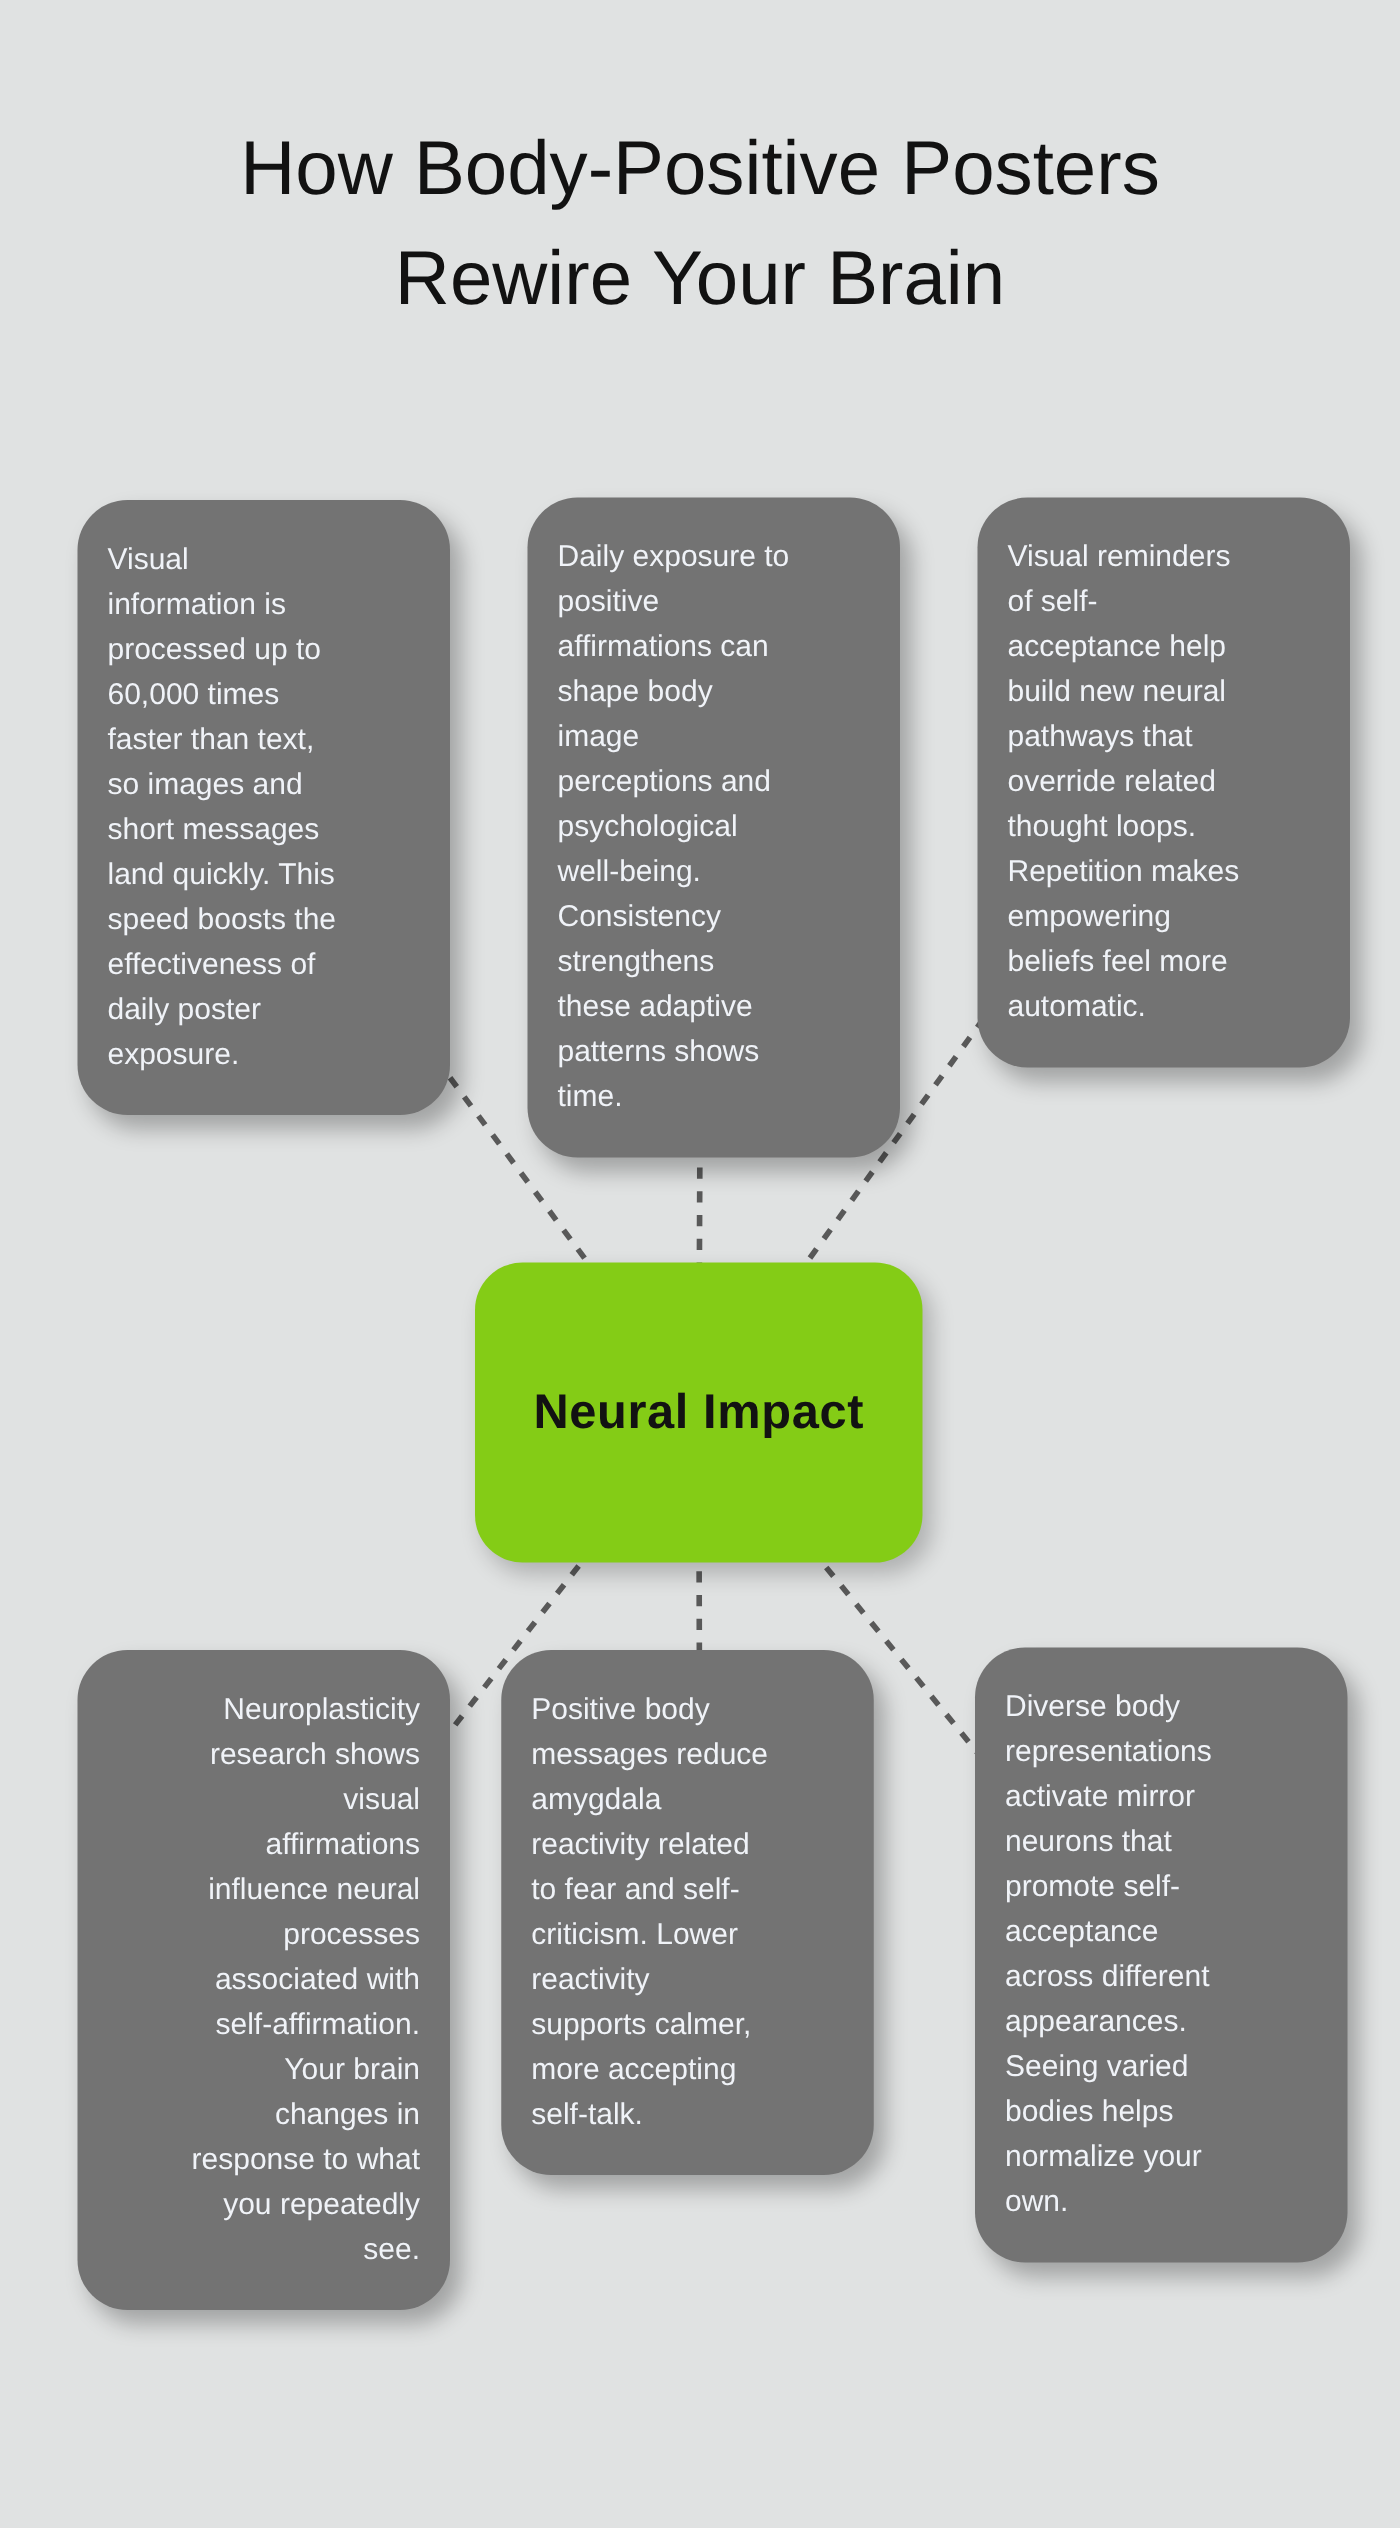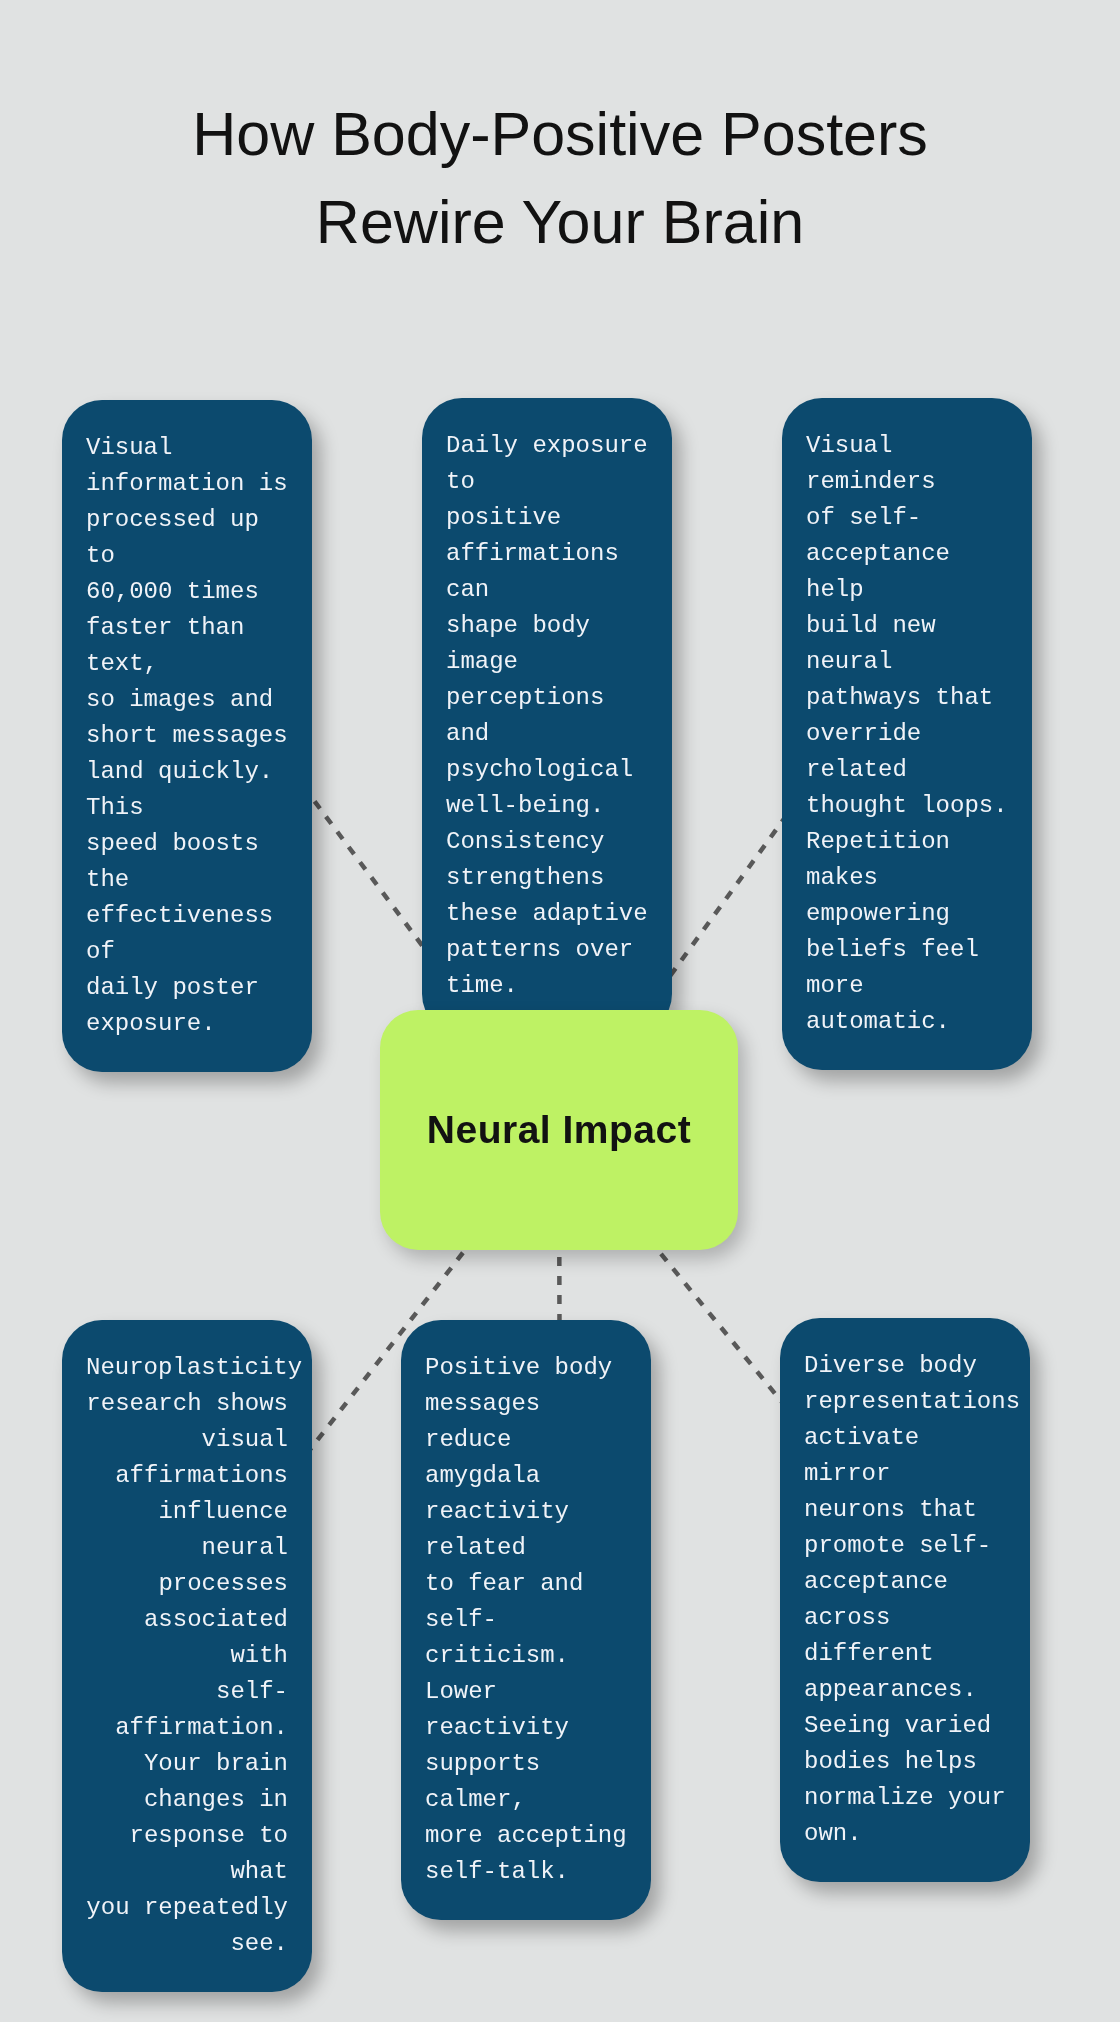--- a/index.html
+++ b/index.html
@@ -28,48 +28,47 @@
     white-space: pre-line;
     letter-spacing: 0px;
   }
   .connectors {
     position: absolute;
     top: 0;
     left: 0;
   }
   .node {
     position: absolute;
-    width: 250px;
+    width: 298px;
     box-sizing: border-box;
     padding: 30px 24px;
-    background: #0c4a6e;
+    background: #737373;
     border-radius: 40px;
     box-shadow: 9px 11px 18px rgba(0,0,0,0.28);
-    font-family: Liberation Mono, monospace;
   }
   .node p {
     margin: 0;
     font-size: 24px;
     line-height: 36px;
     color: #f0f3f8;
     white-space: pre-line;
   }
   .node-tl { left: 62px;  top: 400px; }
   .node-tm { left: 422px; top: 398px; }
   .node-tr { left: 782px; top: 398px; }
   .node-bl { left: 62px;  top: 1320px; text-align: right; }
   .node-bm { left: 401px; top: 1320px; }
   .node-br { left: 780px; top: 1318px; }
   .center-node {
     position: absolute;
     left: 380px;
     top: 1010px;
     width: 358px;
     height: 240px;
-    background: #bef264;
+    background: #84cc16;
     border-radius: 38px;
     box-shadow: 7px 9px 18px rgba(0,0,0,0.22);
     display: flex;
     align-items: center;
     justify-content: center;
   }
   .center-node span {
     font-size: 39px;
     font-weight: bold;
     color: #121212;
@@ -111,21 +110,21 @@
 positive
 affirmations can
 shape body
 image
 perceptions and
 psychological
 well-being.
 Consistency
 strengthens
 these adaptive
-patterns over
+patterns shows
 time.</p>
 </div>
 
 <div class="node node-tr">
   <p>Visual reminders
 of self-
 acceptance help
 build new neural
 pathways that
 override related

